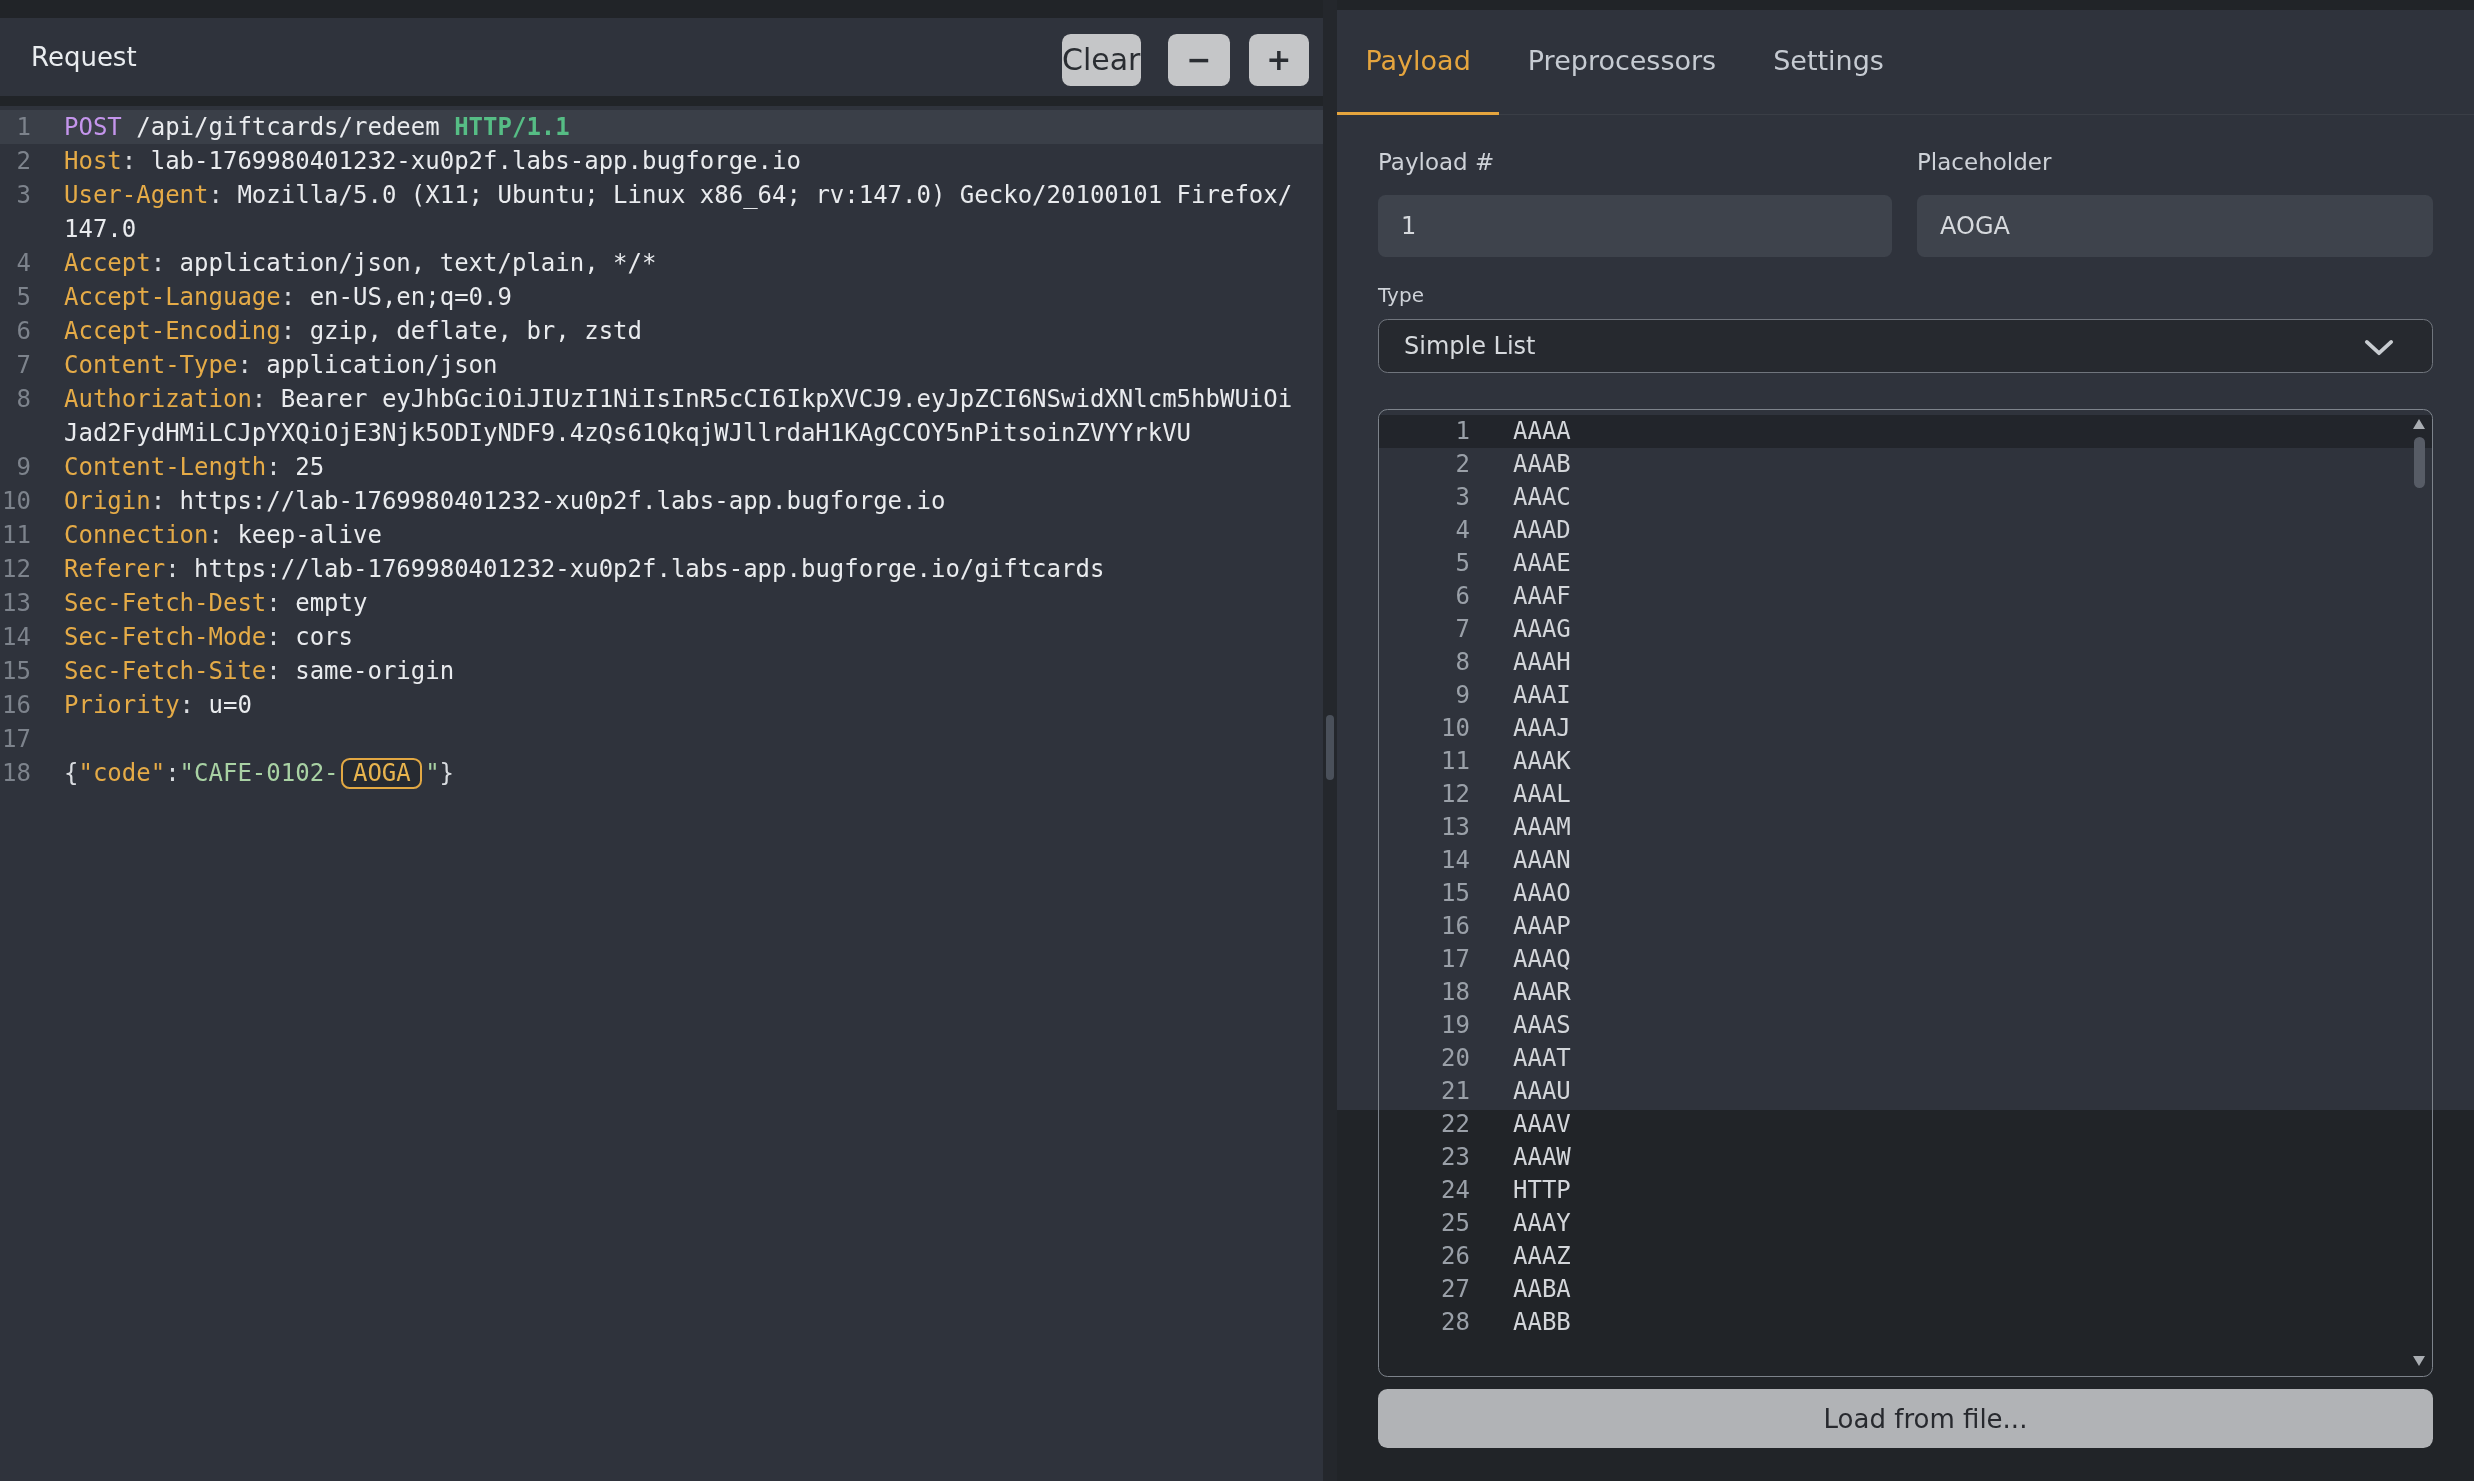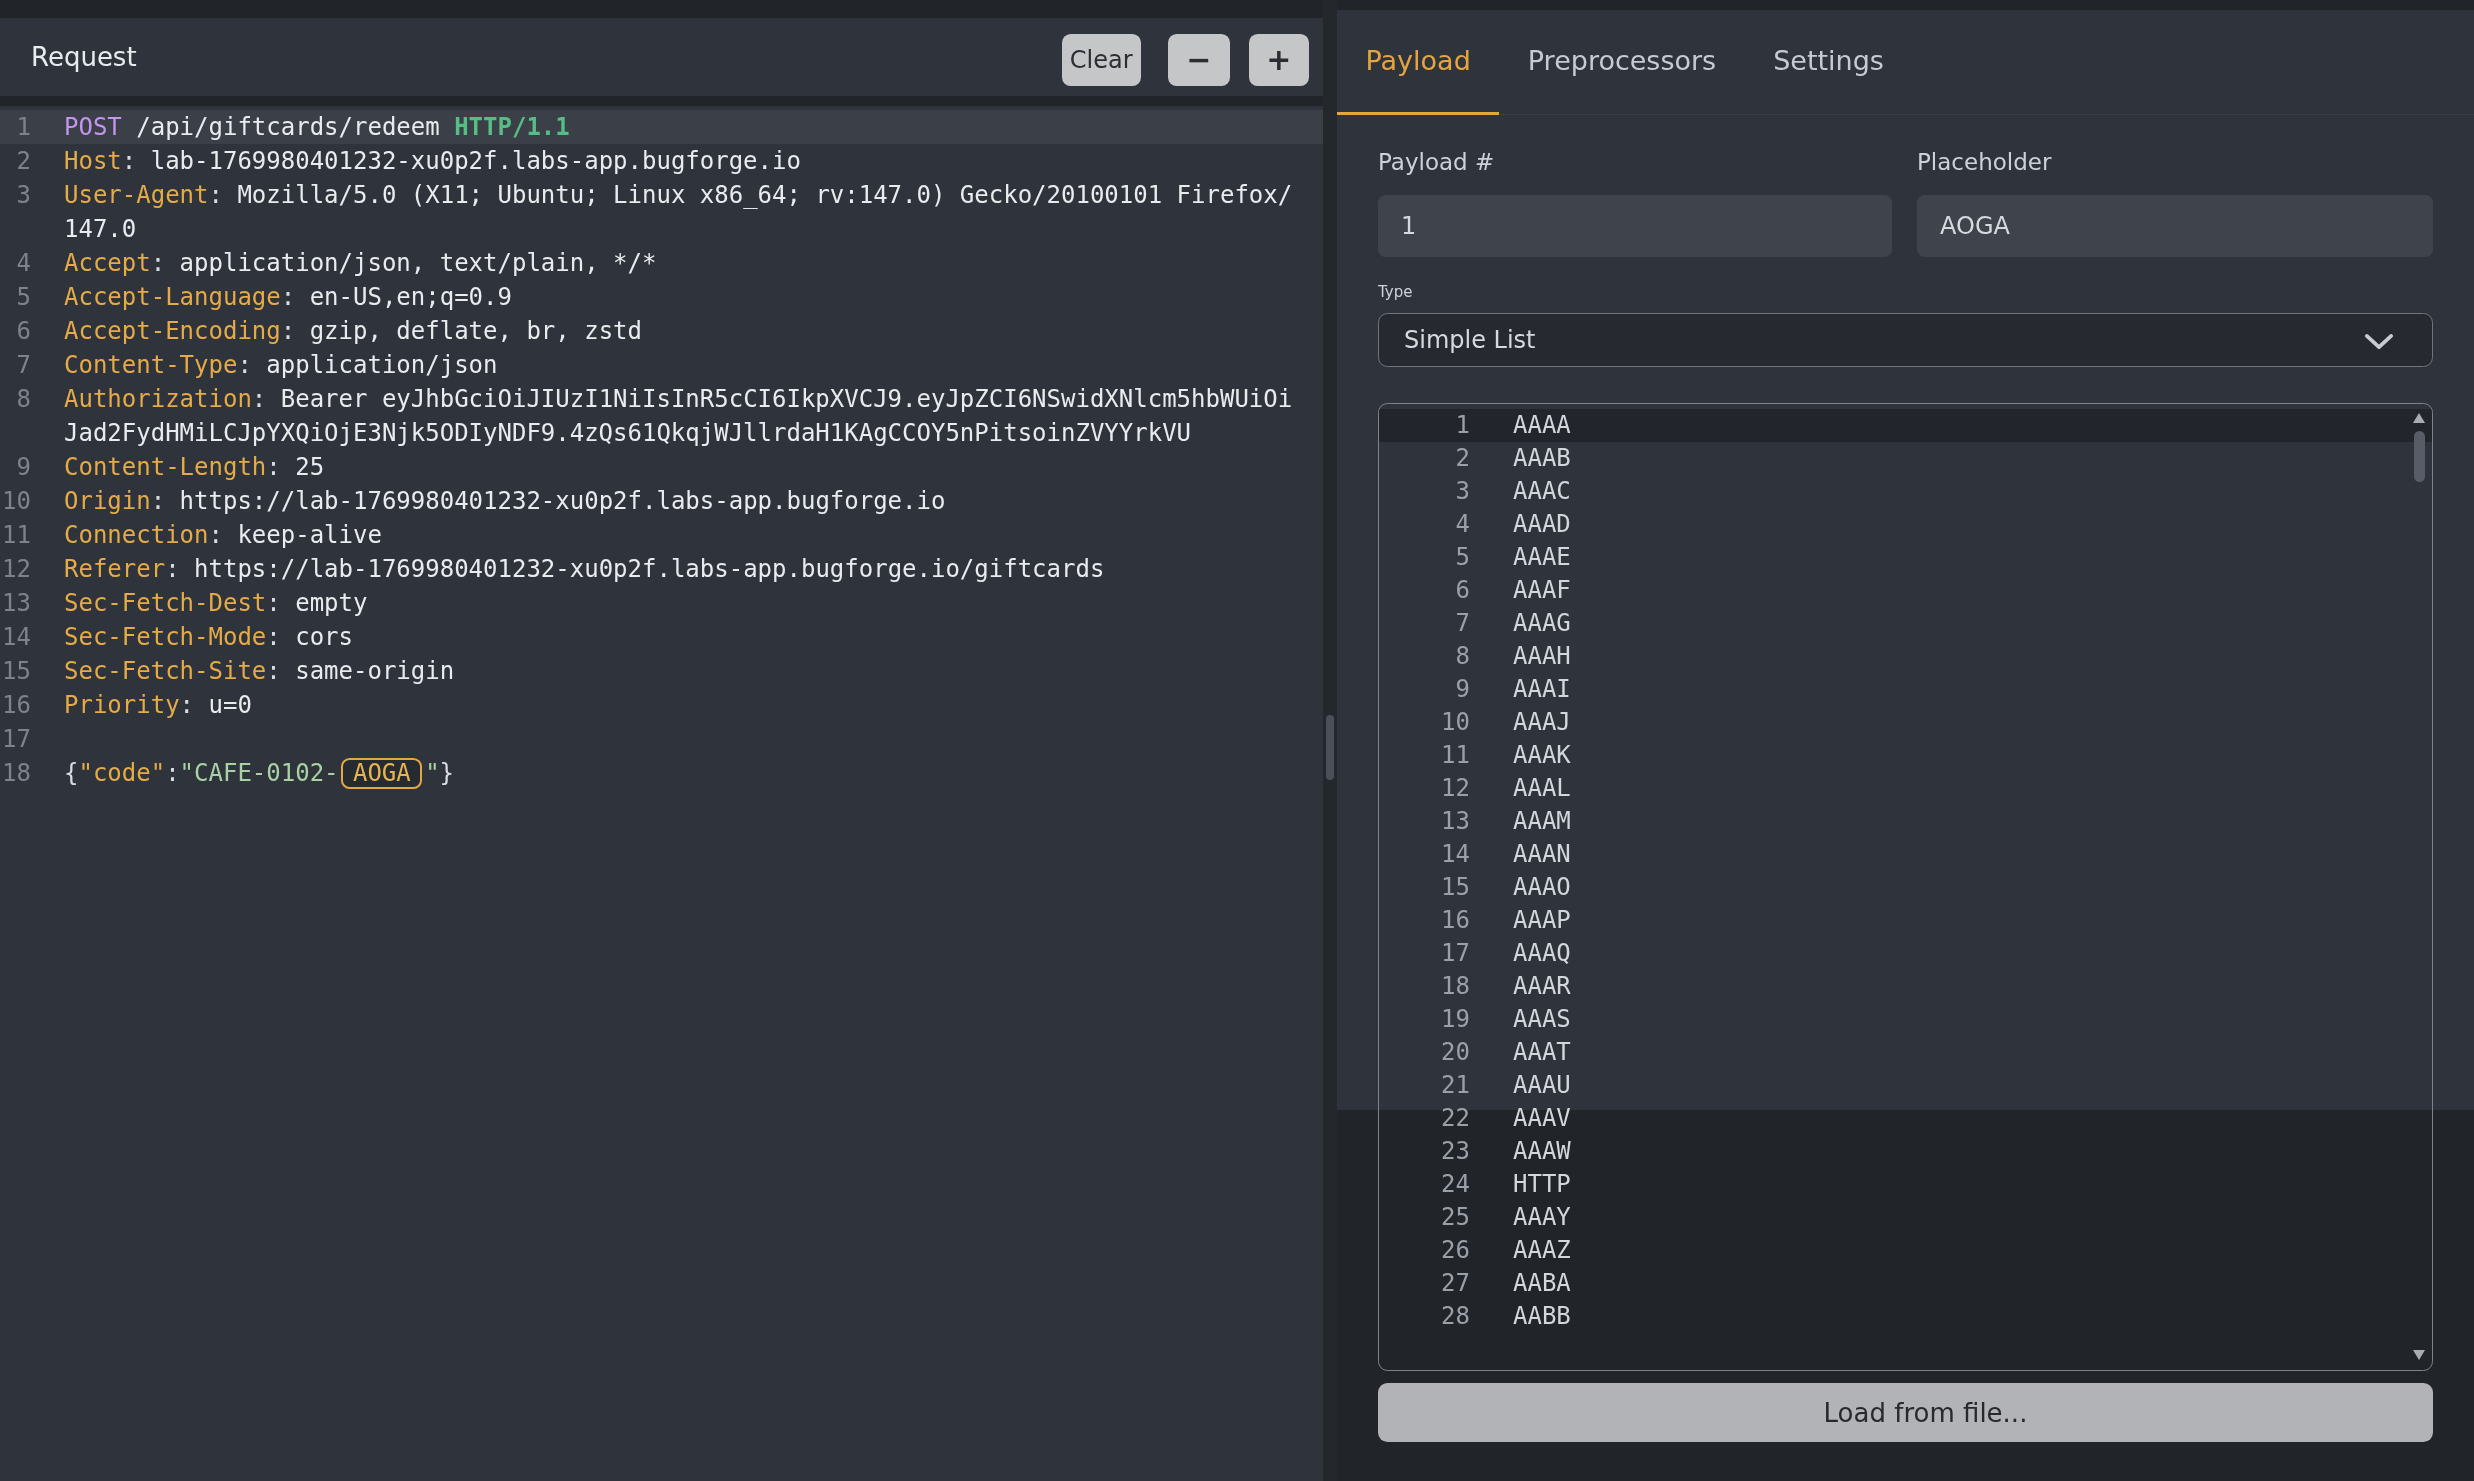--- a/index.html
+++ b/index.html
@@ -16,21 +16,21 @@
   .req-header {
     position:absolute; left:0; top:9.5px; width:1323px; height:78px;
     background:#2f333c; display:flex; align-items:center;
   }
   .req-title { margin-left:31px; font-size:26px; color:#e9ecef; }
   .req-actions { position:absolute; right:14.3px; top:16px; height:52px; display:flex; gap:0; }
   .btn {
     border:none; cursor:pointer; background:#c5c6c8; color:#2a2d32;
     border-radius:8.6px; font-family:"DejaVu Sans", sans-serif;
   }
-  .btn-clear { width:79px; height:52px; font-size:24px; margin-right:27px; }
+  .btn-clear { width:79px; height:52px; font-size:30px; margin-right:27px; }
   .btn-minus { width:62px; height:52px; font-size:30px; font-weight:bold; margin-right:19px; }
   .btn-plus  { width:60px; height:52px; font-size:30px; font-weight:bold; }
 
   .editor {
     position:absolute; left:0; top:98px; width:1323px; height:1383px;
     background:#2f333c; padding-top:3.8px;
     font-family:"DejaVu Sans Mono", monospace; font-size:24px; line-height:34px;
   }
   .ed-line { display:flex; align-items:flex-start; }
   .ed-line.hl { background:#3a3f48; }
@@ -74,21 +74,21 @@
   .panel-content { padding:0 42px 0 41px; }
   .form-grid { display:flex; margin-top:34px; }
   .field1 { width:515px; margin-right:25px; }
   .field2 { width:517px; }
   .f-label { display:block; font-size:23px; color:#ced2d8; }
   .text-input {
     margin-top:20px; width:100%; height:62px; border:none; outline:none;
     background:#3e434c; border-radius:7.6px; color:#d6d9dd;
     font-size:24px; padding:0 23px; font-family:"DejaVu Sans", sans-serif;
   }
-  .type-label { display:block; margin-top:26px; font-size:15px; color:#ced2d8; }
+  .type-label { display:block; margin-top:26px; font-size:20px; color:#ced2d8; }
   .select {
     margin-top:12.4px; width:1055px; height:54px; background:#26292f;
     border:1.9px solid #70757d; border-radius:9.5px;
     display:flex; align-items:center; cursor:pointer; position:relative;
   }
   .select-value { margin-left:25px; font-size:24px; color:#d6d9dd; }
   .select .chev { position:absolute; right:38px; top:19px; }
 
   .plist {
     position:relative; margin-top:36px; width:1055px; height:968px;

